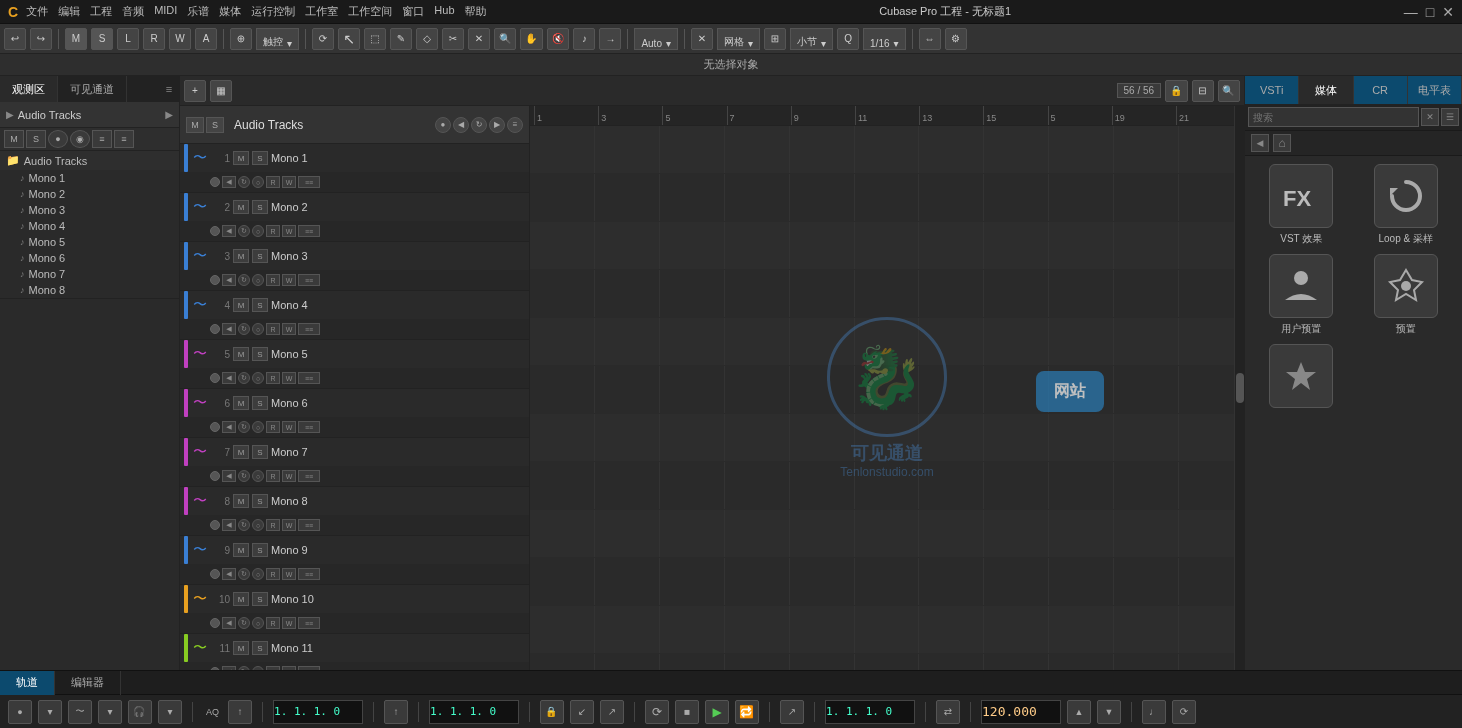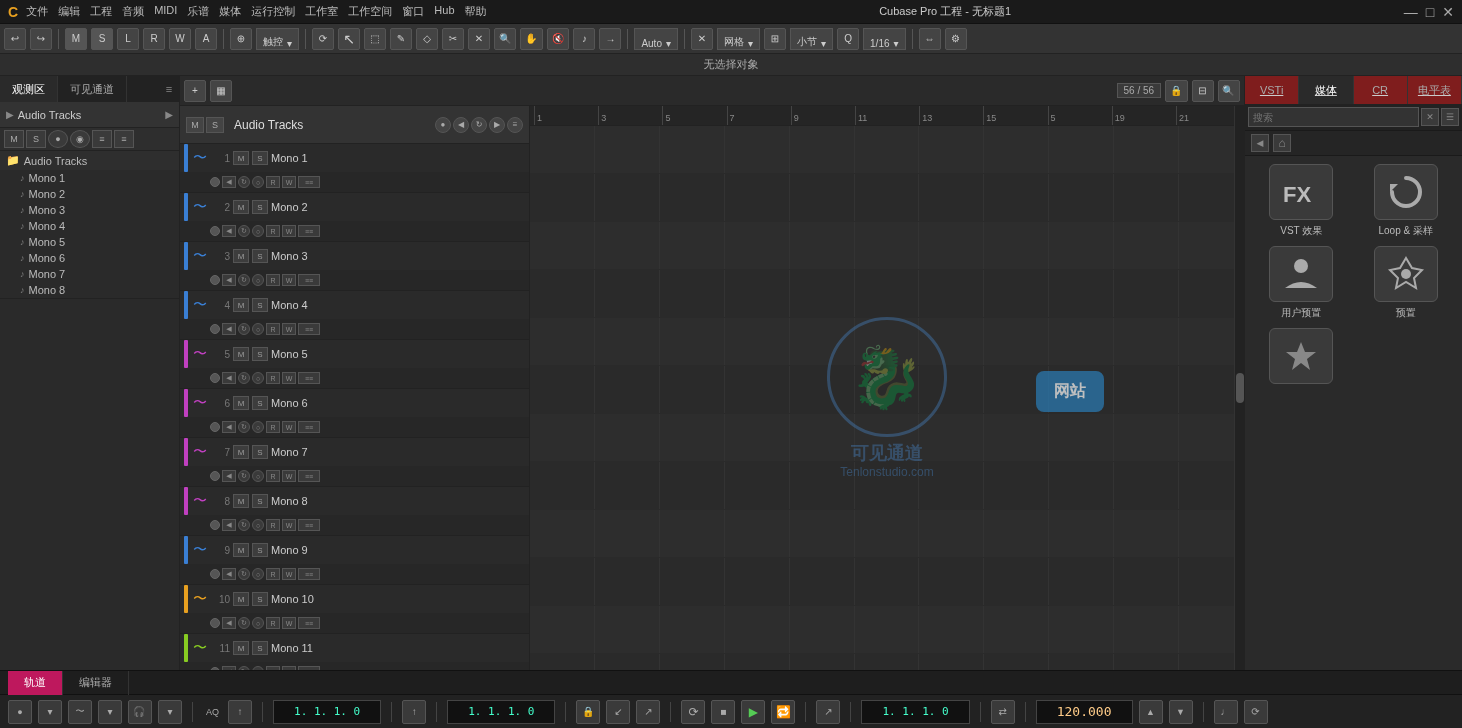--- a/index.html
+++ b/index.html
@@ -464,23 +464,22 @@
     
     #right-panel {
       width: 218px;
       background: #2a2a2a;
       border-left: 1px solid #222;
       display: flex;
       flex-direction: column;
     }
     #right-panel-tabs {
       display: flex;
-      background: #7f1d1d;
+      background: #0c4a6e;
       height: 28px;
-      text-decoration: underline;
     }
     .rpanel-tab {
       flex: 1;
       display: flex;
       align-items: center;
       justify-content: center;
       font-size: 11px;
       color: #aaa;
       cursor: pointer;
       border-right: 1px solid #333;
@@ -525,21 +524,21 @@
     }
     .media-item {
       display: flex;
       flex-direction: column;
       align-items: center;
       gap: 4px;
       cursor: pointer;
     }
     .media-icon {
       width: 64px;
-      height: 56px;
+      height: 64px;
       background: #3a3a3a;
       border-radius: 6px;
       display: flex;
       align-items: center;
       justify-content: center;
       border: 1px solid #555;
     }
     .media-label {
       font-size: 10px;
       color: #bbb;
@@ -564,21 +563,21 @@
       font-size: 12px;
       cursor: pointer;
       border-radius: 2px;
     }
     .transport-display {
       background: #111;
       border: 1px solid #444;
       color: #4fc; 
       font-size: 12px;
       font-family: monospace;
-      padding: 2px 20px;
+      padding: 2px 0;
       height: 24px;
       display: flex;
       align-items: center;
     }
     .transport-sep { width: 1px; height: 20px; background: #444; margin: 0 4px; }
 
     
     ::-webkit-scrollbar { width: 8px; height: 8px; }
     ::-webkit-scrollbar-track { background: #1a1a1a; }
     ::-webkit-scrollbar-thumb { background: #555; border-radius: 4px; }
@@ -602,23 +601,22 @@
       padding: 0 16px;
       height: 24px;
       display: flex;
       align-items: center;
       font-size: 11px;
       color: #aaa;
       cursor: pointer;
       border-right: 1px solid #333;
     }
     .bottom-tab.active {
-      background: #be185d;
+      background: #0c4a6e;
       color: #fff;
-      margin-left: 8px;
     }
     #track-count-badge {
       background: #3a3a3a;
       border: 1px solid #555;
       padding: 1px 6px;
       font-size: 10px;
       color: #aaa;
     }
   </style>
 </head>

